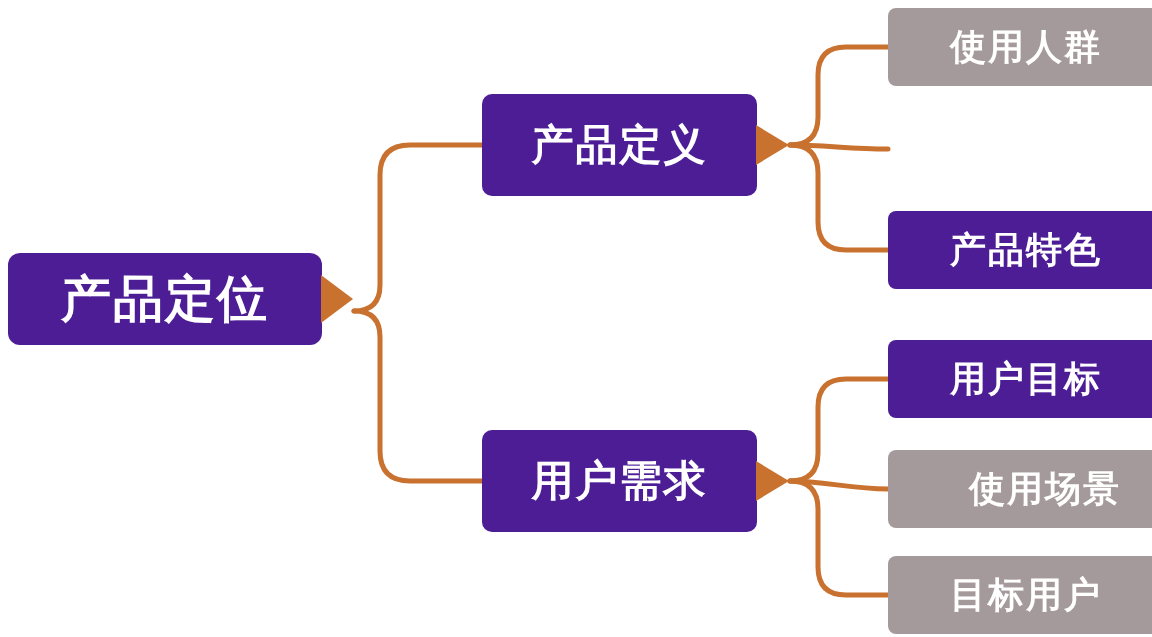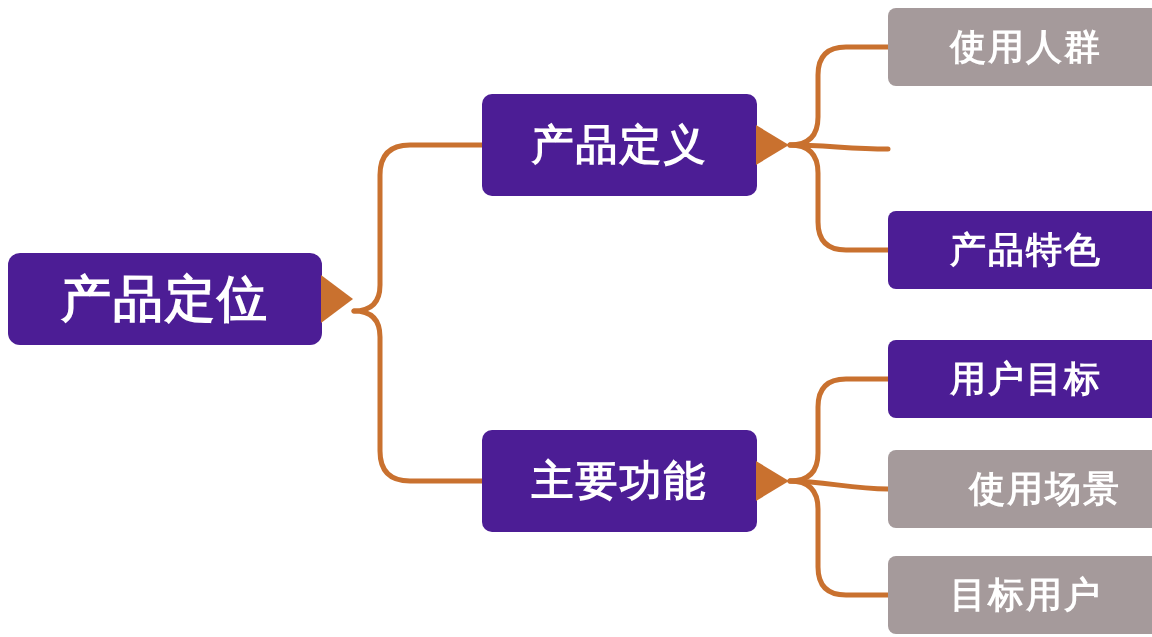--- a/index.html
+++ b/index.html
@@ -101,21 +101,21 @@
     <span>产品定位</span>
     <span class="tail"></span>
   </div>
 
   <div class="node orange branch branch-1">
     <span>产品定义</span>
     <span class="tail"></span>
   </div>
 
   <div class="node orange branch branch-2">
-    <span>主要功能</span>
+    <span>用户需求</span>
     <span class="tail"></span>
   </div>
 
   <div class="node gray leaf leaf-1">
     <span>使用人群</span>
   </div>
 
 
   <div class="node orange leaf leaf-3">
     <span>产品特色</span>

